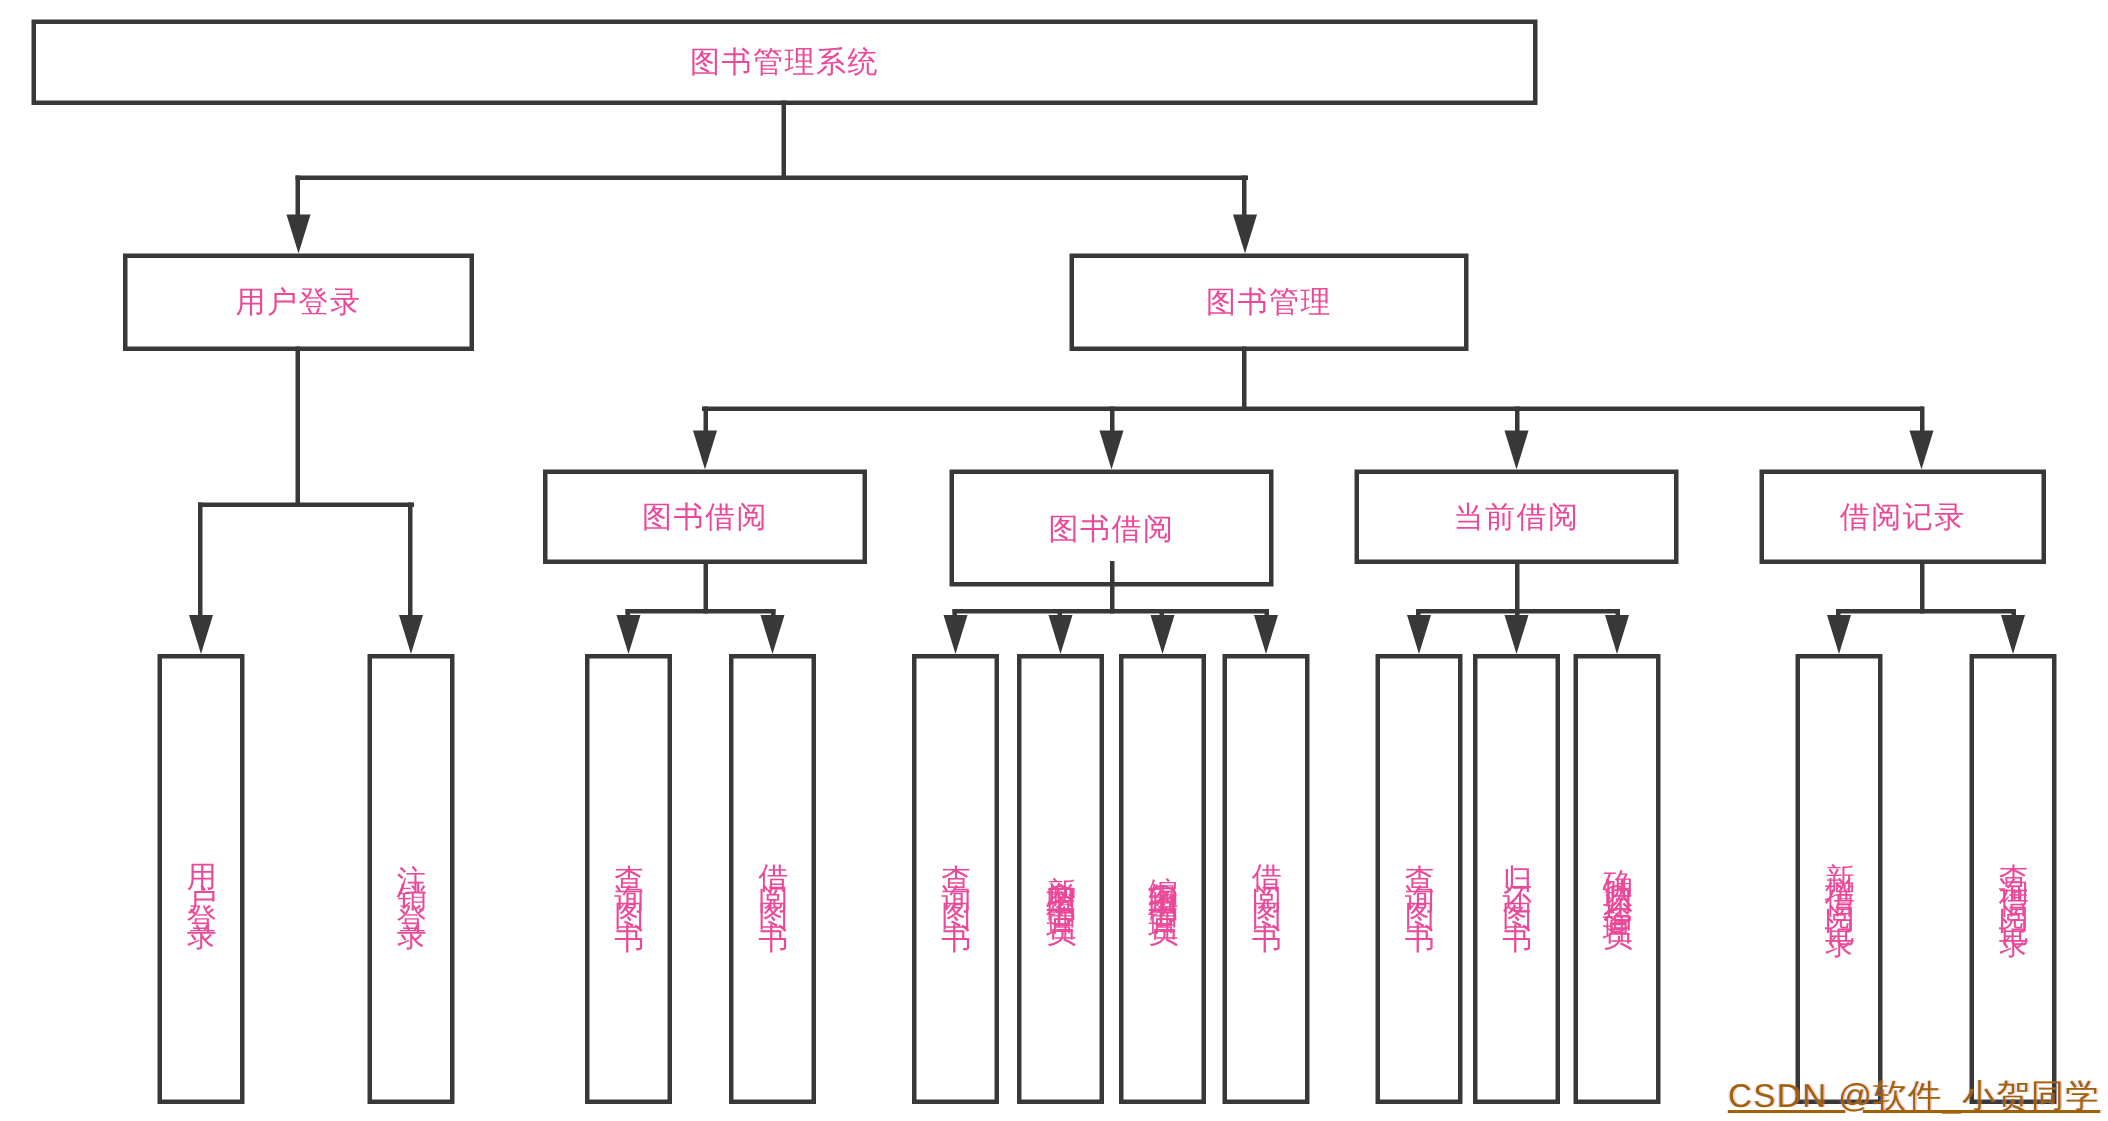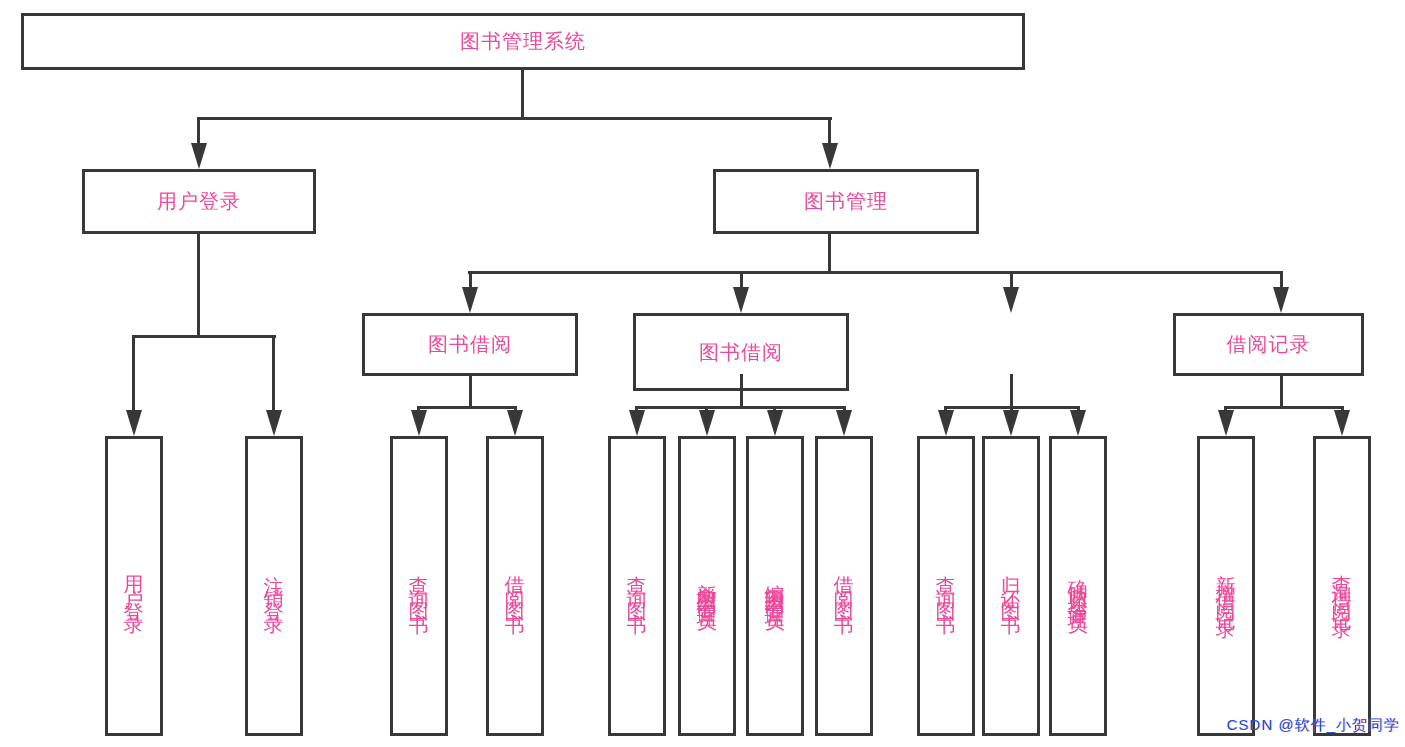--- a/index.html
+++ b/index.html
@@ -40,26 +40,27 @@
     position: absolute;
     width: 0; height: 0;
     border-left: 8px solid transparent;
     border-right: 8px solid transparent;
     border-top: 26px solid #383838;
   }
   .watermark {
     position: absolute;
     top: 716px;
     right: 5px;
-    font-size: 15px;
-    color: #1d4ed8;
+    font-size: 22px;
+    color: #a16207;
     letter-spacing: 1px;
     text-shadow: 1px 0 0 rgba(255,110,110,0.40), -1px 0 0 rgba(140,170,255,0.25);
     z-index: 5;
     white-space: nowrap;
+    text-decoration: underline;
   }
 </style>
 </head>
 <body>
 
 <div class="stage">
 
   <div class="box" style="left:21px; top:13px; width:1004px; height:57px;">图书管理系统</div>
 
   <div class="line" style="left:521px; top:67px; width:3px; height:53px;"></div>
@@ -86,20 +87,21 @@
   <div class="arrow" style="left:462px; top:287px;"></div>
   <div class="line" style="left:740px; top:271px; width:3px; height:18px;"></div>
   <div class="arrow" style="left:733px; top:287px;"></div>
   <div class="line" style="left:1010px; top:271px; width:3px; height:18px;"></div>
   <div class="arrow" style="left:1003px; top:287px;"></div>
   <div class="line" style="left:1280px; top:271px; width:3px; height:18px;"></div>
   <div class="arrow" style="left:1273px; top:287px;"></div>
 
   <div class="box" style="left:362px; top:313px; width:216px; height:63px;">图书借阅</div>
   <div class="box" style="left:633px; top:313px; width:216px; height:78px;">图书借阅</div>
+  <div class="box" style="left:903px; top:313px; width:216px; height:63px;">当前借阅</div>
   <div class="box" style="left:1173px; top:313px; width:191px; height:63px;font-family:Liberation Mono, monospace;">借阅记录</div>
 
   <div class="line" style="left:469px; top:374px; width:3px; height:35px;"></div>
   <div class="line" style="left:740px; top:374px; width:3px; height:35px;"></div>
   <div class="line" style="left:1010px; top:374px; width:3px; height:35px;"></div>
   <div class="line" style="left:1280px; top:374px; width:3px; height:35px;"></div>
 
   <div class="line" style="left:417px; top:406px; width:100px; height:3px;"></div>
   <div class="line" style="left:635px; top:406px; width:211px; height:3px;"></div>
   <div class="line" style="left:944px; top:406px; width:136px; height:3px;"></div>

